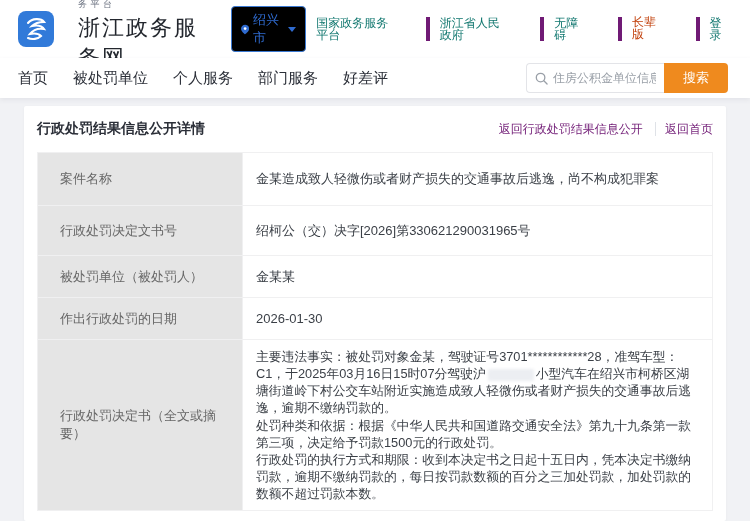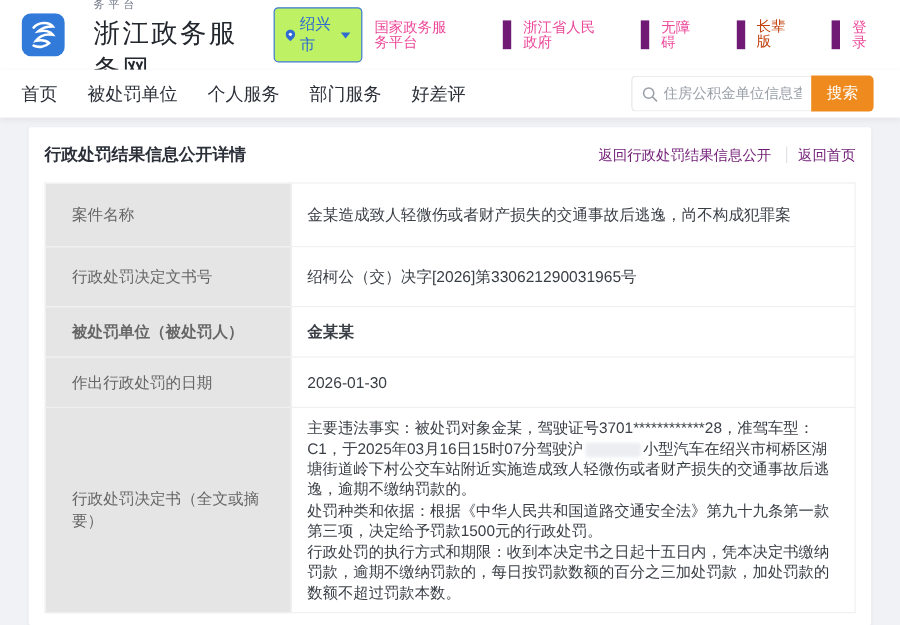--- a/index.html
+++ b/index.html
@@ -11,62 +11,62 @@
   .topbar { height:58px; background:#fff; display:flex; align-items:center;
     justify-content:space-between; padding:0 22px 0 18px; }
   .brand { display:flex; align-items:center; }
   .logo { width:36px; height:36px; flex:0 0 auto; }
   .brand-text { margin-left:24px; }
   .tagline { font-size:9px; color:#6b7280; letter-spacing:3.5px; margin-bottom:2px; }
   .sitename { font-size:22px; font-weight:400; color:#23272e; letter-spacing:2px;
     font-family:"Liberation Serif","DejaVu Serif",serif; }
   .city-chip { margin-left:16px; display:flex; align-items:center; gap:4px;
     border:1px solid #3b79d2; border-radius:4px; padding:4px 9px;
-    color:#2f6bd0; font-size:13px; cursor:pointer; background:#bef264; }
+    color:#2f6bd0; font-size:13px; cursor:pointer; background:#000000; }
   .caret-down { width:0; height:0; border-left:4px solid transparent;
     border-right:4px solid transparent; border-top:5px solid #2f6bd0; margin-left:2px; }
   .top-links { display:flex; align-items:center; font-size:12px; color:#4d5560; }
-  .top-links a { color:#ec4899; text-decoration:none; padding:0 10px; line-height:12px; }
-  .top-links a + a { border-left:7px solid #701a75;margin-left:26px; }
+  .top-links a { color:#0f766e; text-decoration:none; padding:0 10px; line-height:12px; }
+  .top-links a + a { border-left:4px solid #701a75;margin-left:26px; }
   .top-links a.elder { color:#c2410c;font-family:Liberation Mono, monospace; }
   .top-links a:last-child { padding-right:0; }
 
   
   .navbar { height:40px; background:#fff; display:flex; align-items:center;
     justify-content:space-between; padding:0 22px 0 18px;
     box-shadow:0 2px 5px rgba(60,70,90,.08); position:relative; z-index:2; }
   .nav-items { display:flex; align-items:center; gap:25px; }
   .nav-items a { font-size:15px; color:#2b2f38; text-decoration:none; }
   .searchbox { display:flex; align-items:center; height:30px; width:202px; }
   .search-field { flex:1; height:30px; border:1px solid #e3e4e8; border-right:none;
     border-radius:4px 0 0 4px; display:flex; align-items:center; background:#fff; padding:0 8px; }
   .search-field svg { flex:0 0 auto; margin-right:5px; }
   .search-field input { border:none; outline:none; width:100%; font-size:12px;
     color:#333; font-family:inherit; }
   .search-field input::placeholder { color:#9aa0a8; }
-  .search-btn { width:52px; height:30px; background:#ef8a1e; color:#fff; border:none;
+  .search-btn { width:64px; height:30px; background:#ef8a1e; color:#fff; border:none;
     border-radius:0 4px 4px 0; font-size:13px; cursor:pointer; font-family:inherit; }
 
   
   .content { padding:8px 24px 0 24px; height:423px; overflow:hidden; }
   .card { background:#fff; border-radius:2px; padding:0 13px 12px 13px; height:100%;
     box-shadow:0 1px 3px rgba(60,70,90,.05); }
   .card-head { height:46px; display:flex; align-items:center; justify-content:space-between; }
   .page-title { font-size:14px; font-weight:700; color:#2b2f38; }
   .head-links { font-size:12px; }
   .head-links a { color:#701a75; text-decoration:none; padding:0 9px; line-height:12px; }
   .head-links a:last-child { border-left:1px solid #dfe2e7; padding-right:0; }
 
   
   table.detail { width:100%; border-collapse:collapse; }
   table.detail td { border:1px solid #f0f0f1; font-size:13px; vertical-align:middle; }
   td.lbl { width:205px; background:#e5e5e5; color:#666; padding:6px 10px 6px 22px; }
   td.val { color:#3a3f46; padding:6px 14px 6px 13px; }
   tr.r1 td { height:53px; } tr.r2 td { height:50px; }
-  tr.r3 td { height:42px;font-weight:bold; } tr.r4 td { height:40px; } tr.r5 td { height:42px; }
+  tr.r3 td { height:42px; } tr.r4 td { height:40px; } tr.r5 td { height:42px; }
   td.val-long { padding:8px 14px 8px 13px; }
   td.val-long p { font-size:12.8px; line-height:1.34; color:#3a3f46; }
   .redacted { display:inline-block; width:46px; height:12px; background:#eceef2;
     border-radius:2px; filter:blur(1.5px); vertical-align:middle; margin:0 2px; }
 </style>
 </head>
 <body>
 
 <div class="topbar">
   <div class="brand">

